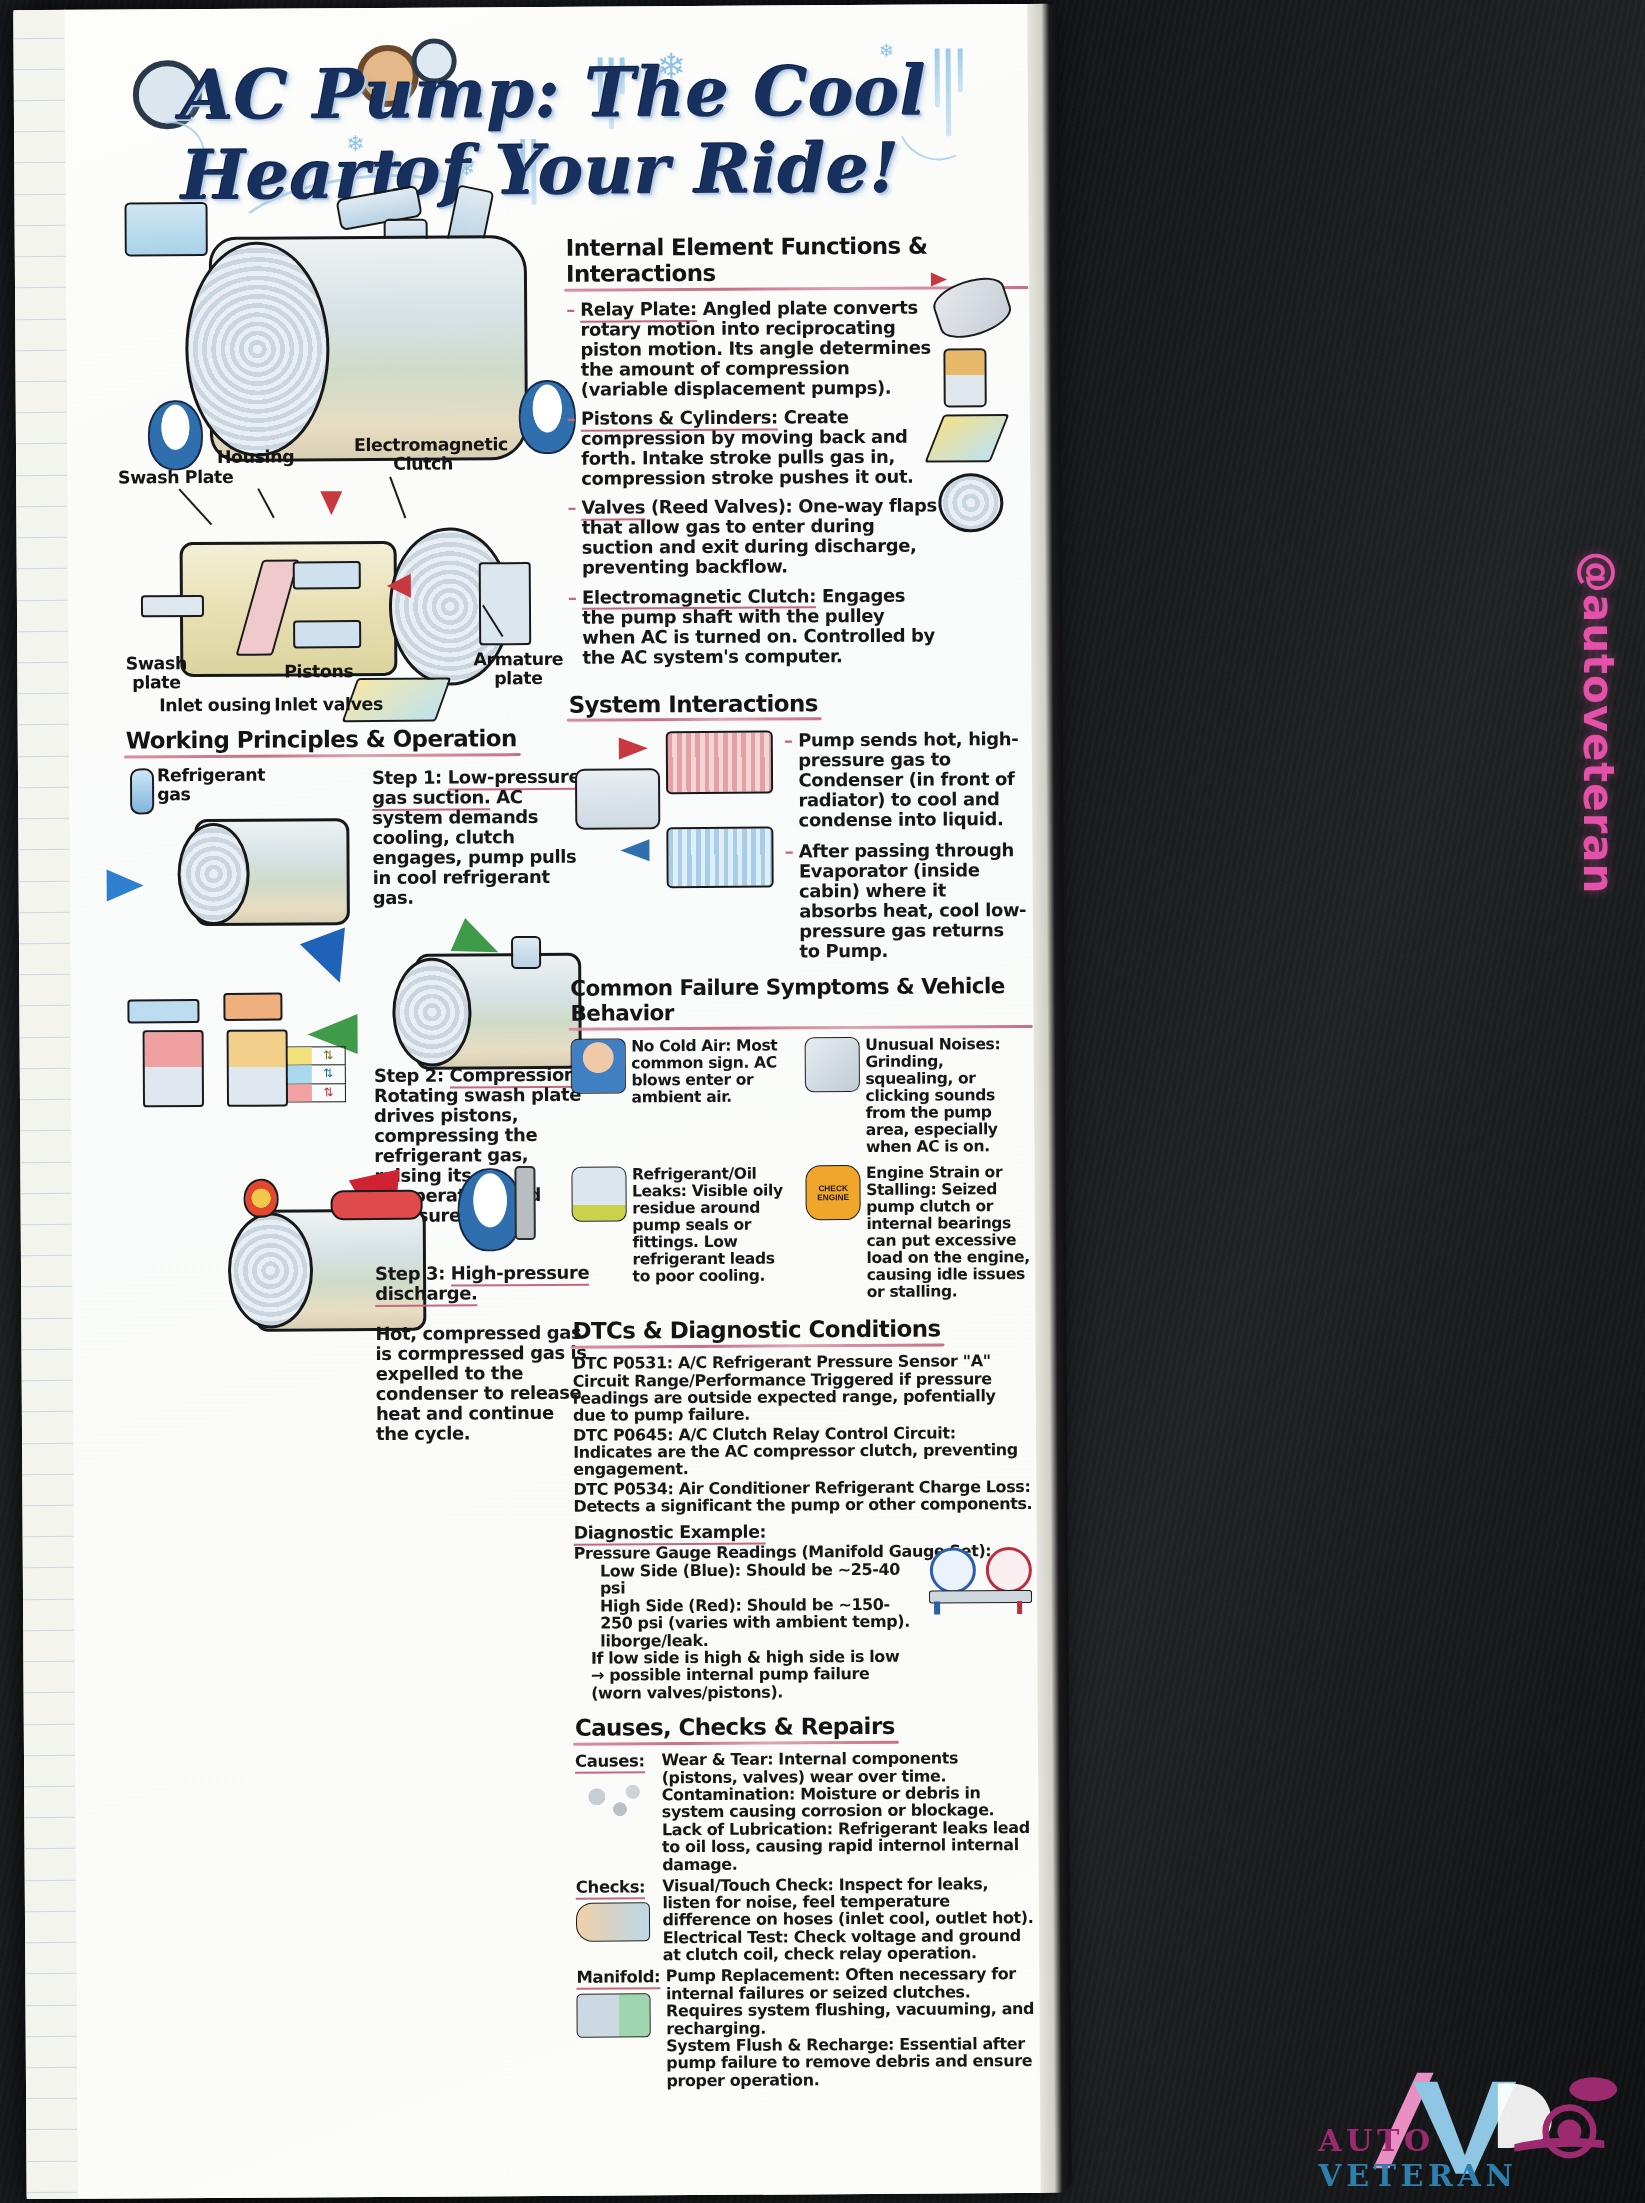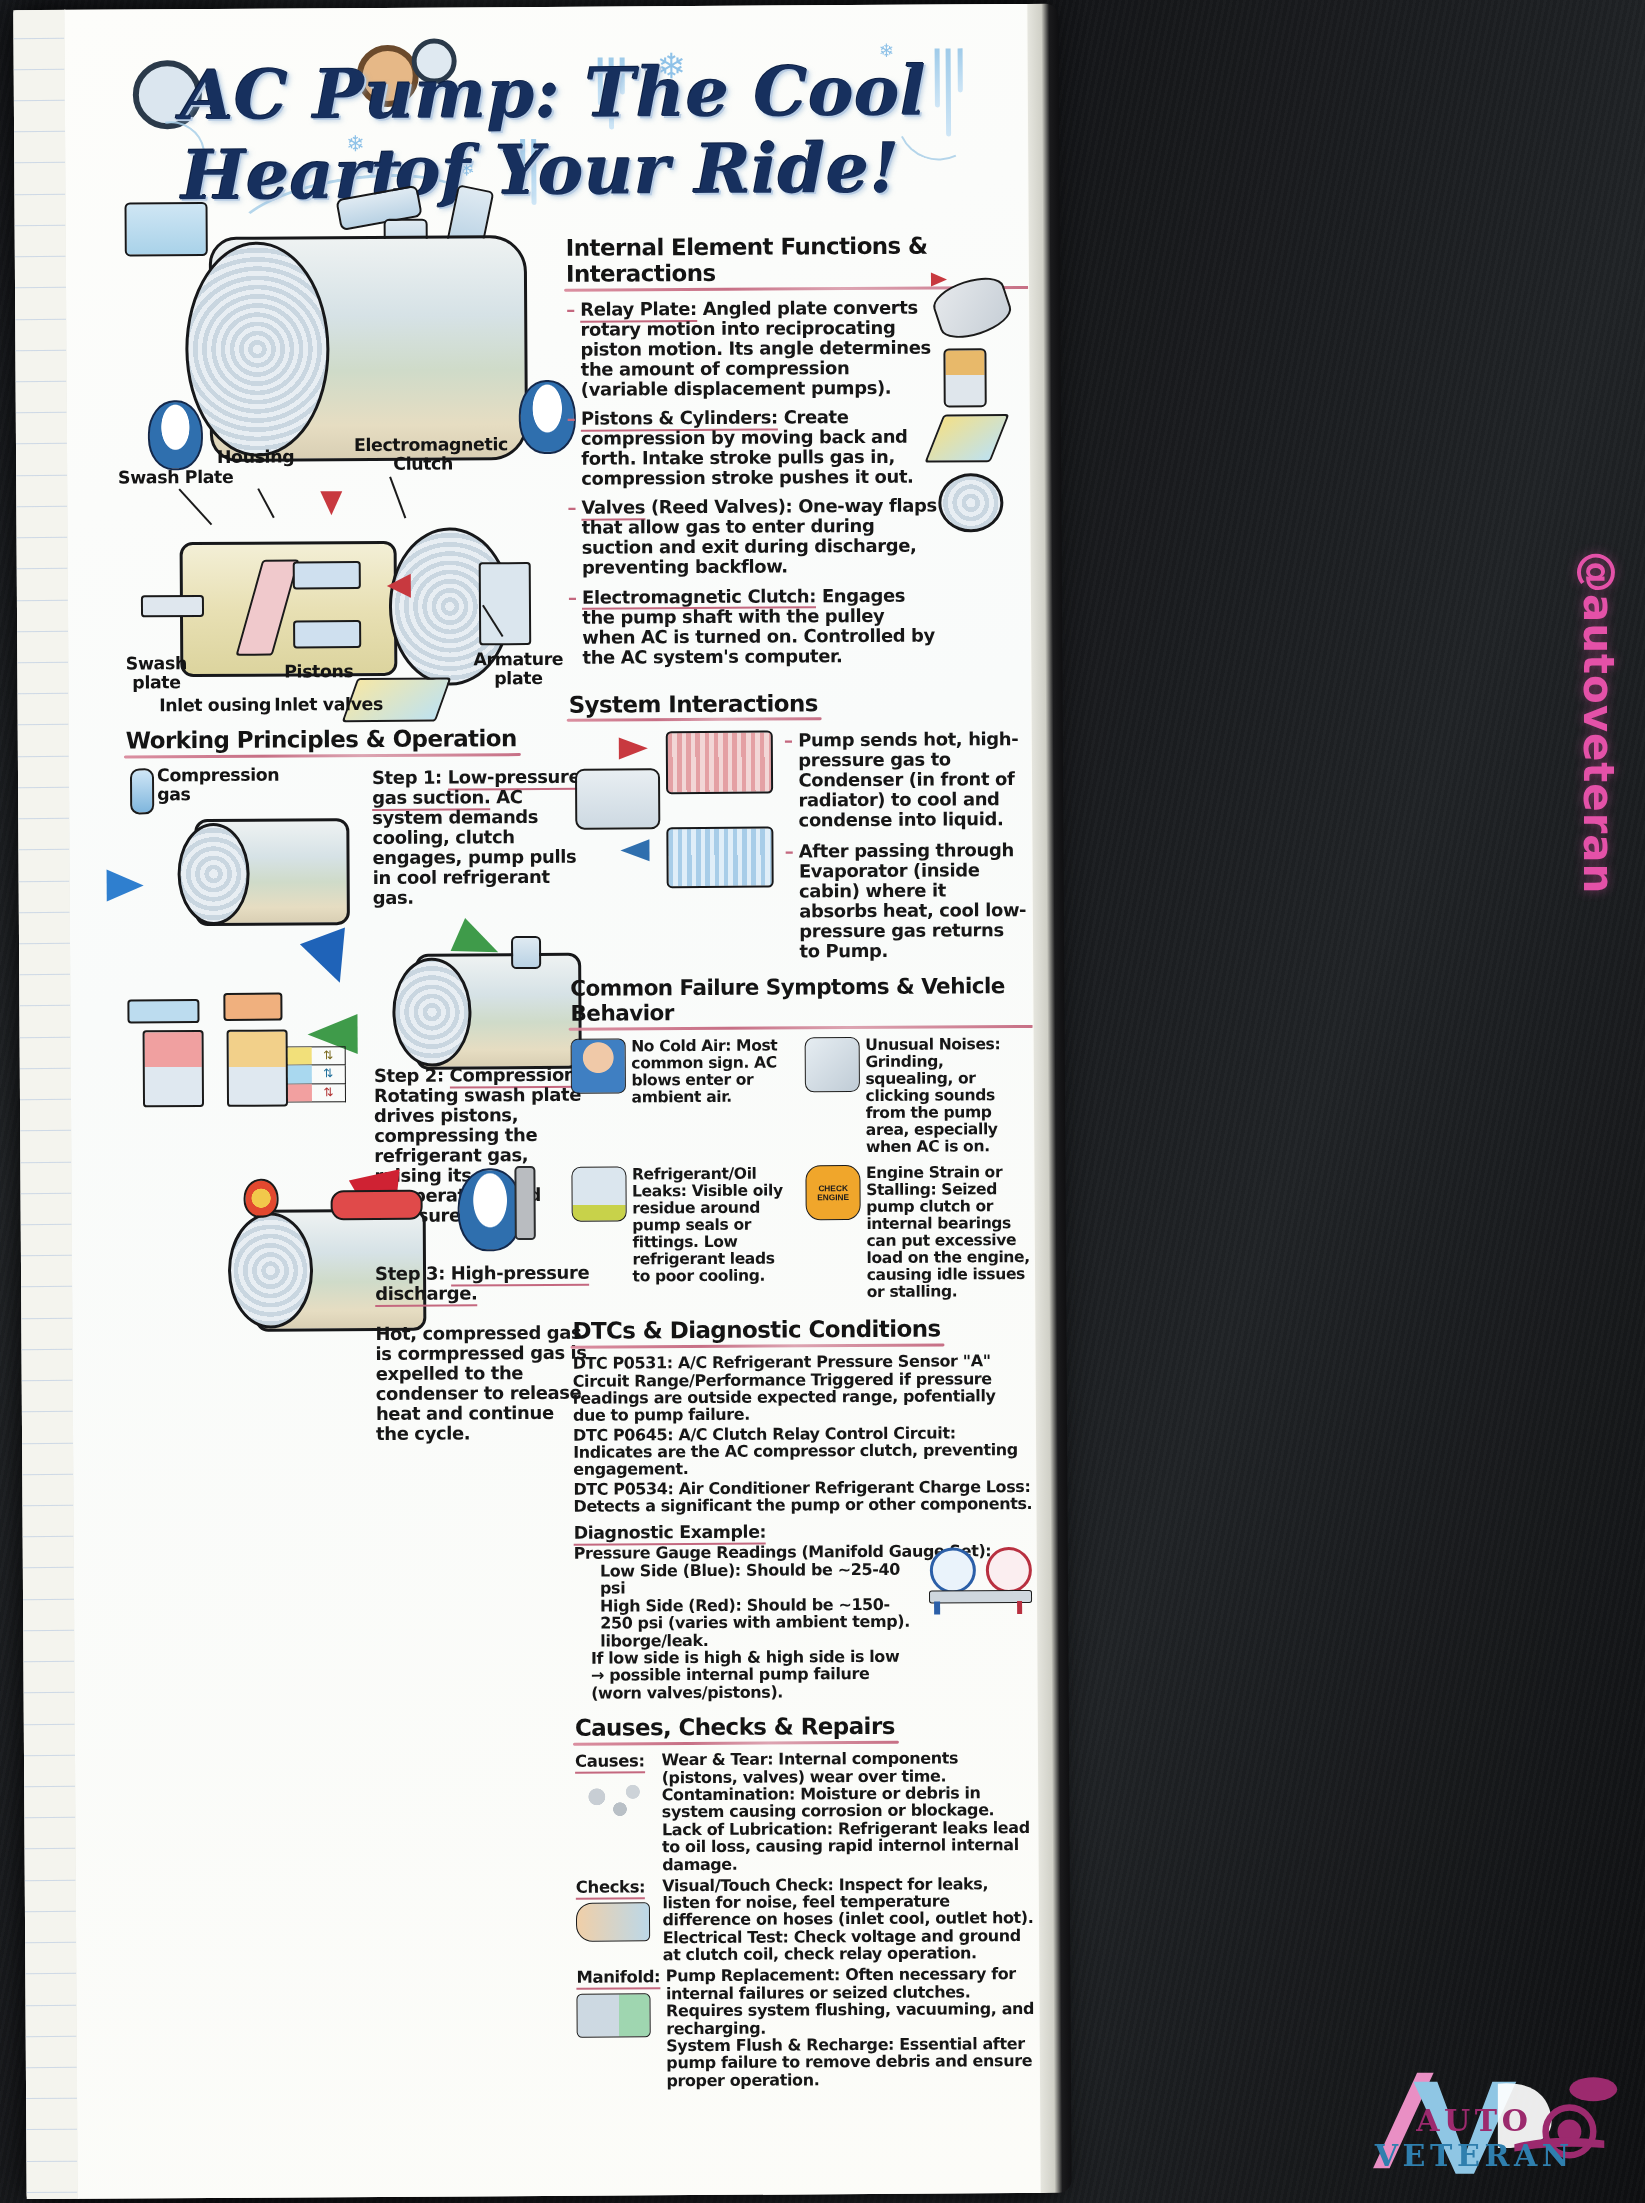--- a/index.html
+++ b/index.html
@@ -98,21 +98,21 @@
   .lgar{flex:1;text-align:center;font-size:12px;line-height:13.8px;}
 
   
   #handle{position:absolute;right:22px;top:551px;writing-mode:vertical-rl;
           font-family:"DejaVu Sans",sans-serif;font-weight:bold;font-size:42px;
           color:#e451a8;letter-spacing:0.9px;
           text-shadow:0 0 11px rgba(228,81,168,.45);}
 
   
   #logo{position:absolute;right:14.7px;bottom:9.2px;width:312px;height:138px;}
-  #logoTxt{position:absolute;left:0;bottom:21px;width:100%;text-align:center;
+  #logoTxt{position:absolute;left:0;bottom:1px;width:100%;
            font-family:"DejaVu Serif",serif;font-weight:bold;font-size:30px;letter-spacing:4.6px;}
   .lp{color:#9c2a6e;} .lb{color:#2f7fae;}
 </style>
 </head>
 <body>
 
 <div id="desk"></div>
 
 <div id="notebook">
 
@@ -261,21 +261,21 @@
 
     <div class="ldr" style="left:191px;top:479px;width:33px;transform:rotate(62deg);"></div>
     <div class="ldr" style="left:112px;top:479px;width:48px;transform:rotate(48deg);"></div>
     <div class="ldr" style="left:323px;top:468px;width:44px;transform:rotate(70deg);"></div>
     <div class="ldr" style="left:415px;top:597px;width:37px;transform:rotate(58deg);"></div>
 
     <div class="h2" style="position:absolute;left:57px;top:718px;">Working Principles &amp; Operation</div>
 
     <div class="sketch" style="left:61px;top:759px;width:20px;height:42px;border:2.8px solid #1b1b1b;border-radius:9.2px;
                 background:linear-gradient(180deg,#cfe6f6,#7fb6dd);"></div>
-    <div class="lbl" style="left:88px;top:757px;width:119px;text-align:left;white-space:pre-line;">Compression
+    <div class="lbl" style="left:88px;top:757px;width:119px;text-align:left;white-space:pre-line;">Refrigerant
 gas</div>
 
     <div class="sketch" style="left:77px;top:801px;width:211px;height:119px;">
       <div class="body-cyl" style="left:48px;top:9.2px;width:149px;height:101px;"></div>
       <div class="pulley" style="left:31px;top:13px;width:66px;height:96px;"></div>
     </div>
     <div class="arrowR" style="left:37px;top:860px;border-top:16.5px solid transparent;border-bottom:16.5px solid transparent;border-left:37px solid #2f7fcf;"></div>
 
     <div class="stepbox" style="left:303px;top:760px;width:211px;">
       <span>Step 1:</span>

